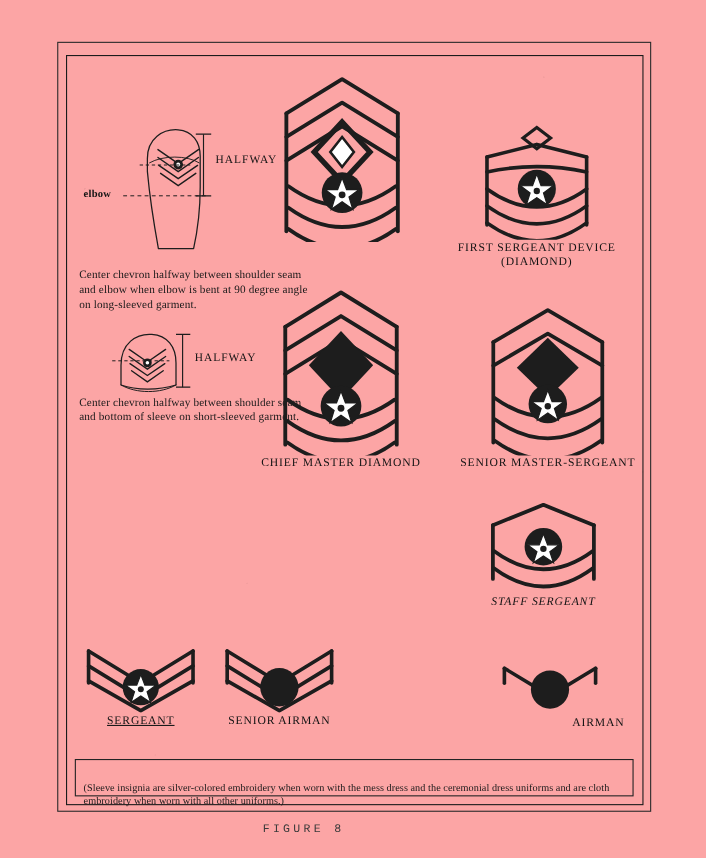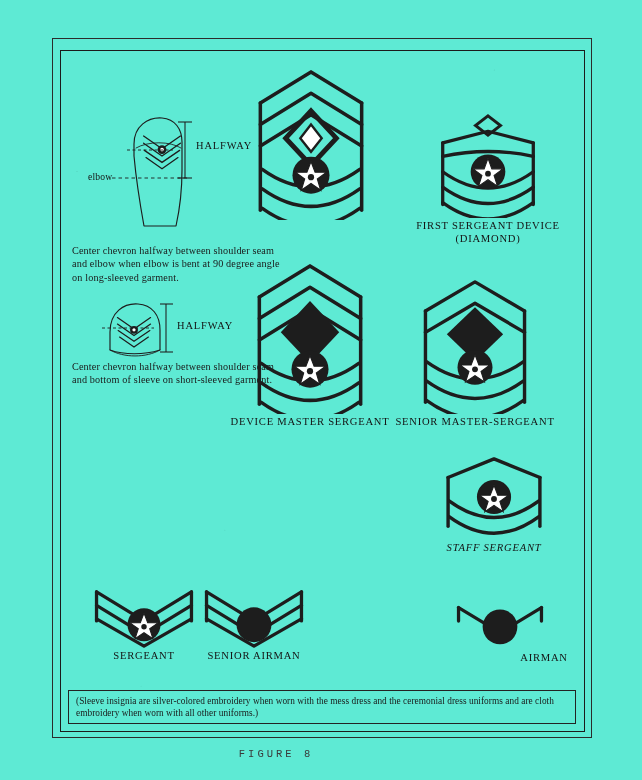--- a/index.html
+++ b/index.html
@@ -14,21 +14,21 @@
     position: relative;
     font-family: "Liberation Serif", serif;
     color: #1a1a1a;
     overflow: hidden;
   }
 
   
   #scan-sheet {
     position: absolute;
     inset: 0;
-    background: #5eead4;
+    background: #fca5a5;
   }
   #outer-rule {
     position: absolute;
     left: 52px;
     top: 38px;
     width: 540px;
     height: 700px;
     border: 1px solid #2b2b2b;
     box-sizing: border-box;
   }
@@ -90,21 +90,21 @@
 
   
   #footnote-box {
     position: absolute;
     left: 68px;
     top: 690px;
     width: 508px;
     height: 34px;
     border: 1.1px solid #232323;
     box-sizing: border-box;
-    padding: 4px 7px 0 7px;
+    padding: 20px 7px 0 7px;
   }
   #footnote-box .body-note { font-size: 9.3px; line-height: 12.2px; letter-spacing: .05px; }
 
   #figure-caption {
     position: absolute;
     left: 0;
     top: 748px;
     width: 552px;
     text-align: center;
     font-family: "Liberation Mono", monospace;
@@ -162,21 +162,21 @@
         <line x1="55" y1="42" x2="101" y2="42" stroke-dasharray="3 2.5"></line>
       </g>
 
       <g stroke="#1d1d1d" stroke-width=".9">
         <line x1="40" y1="70" x2="116" y2="70" stroke-dasharray="3.5 3"></line>
       </g>
     </svg>
 
     <div class="abs diagram-text" style="left:124px; top:32px;">HALFWAY</div>
 
-    <div class="abs diagram-text small" style="left:16px; top:63px;">elbow</div>
+    <div class="abs diagram-text small" style="left:4px; top:63px;font-weight:bold;">elbow</div>
   </div>
 
   <div class="abs body-note" style="left:72px; top:244px; width:210px;">Center chevron halfway between shoulder seam and elbow when elbow is bent at 90 degree angle on long-sleeved garment.</div>
 
   <div class="arm-diagram" style="left:82px; top:298px; width:215px; height:72px;">
     <svg width="215" height="72" viewBox="0 0 215 72">
       <g fill="none" stroke="#1d1d1d" stroke-width="1.15" stroke-linecap="round" stroke-linejoin="round">
         <path d="M28 34 C28 14, 42 5, 56 6 C70 7, 78 17, 78 32
                  L78 52 C62 57, 42 57, 28 52 Z"></path>
         <path d="M28 52 C42 60, 64 60, 78 52" stroke-width=".9"></path>
@@ -271,24 +271,24 @@
         <path d="M8 36 L8 146"></path>
         <path d="M112 36 L112 146"></path>
       </g>
       <path d="M60 40 L90 72 L60 104 L30 72 Z" fill="#1d1d1d"></path>
       <g>
         <circle cx="60" cy="110" r="19" fill="#1d1d1d"></circle>
         <path d="M60 96 L64.2 107 L76 107 L66.5 114 L70 125.5 L60 118.5 L50 125.5 L53.5 114 L44 107 L55.8 107 Z" fill="#ffffff" stroke="#1d1d1d" stroke-width="1.2"></path>
         <circle cx="60" cy="112" r="3.2" fill="#1d1d1d"></circle>
       </g>
     </svg>
-    <div class="insignia-label" style="width:160px; margin-left:-20px;">DEVICE MASTER SERGEANT</div>
-  </div>
-
-  <div class="insignia-cell" style="left:417px; top:278px; width:116px;">
+    <div class="insignia-label" style="width:160px; margin-left:-20px;">CHIEF MASTER DIAMOND</div>
+  </div>
+
+  <div class="insignia-cell" style="left:440px; top:278px; width:116px;">
     <svg class="insignia-art" width="116" height="136" viewBox="0 0 118 140">
       <g fill="none" stroke="#1d1d1d" stroke-width="3.5" stroke-linecap="round" stroke-linejoin="round">
         <path d="M8 34 L59 4 L110 34"></path>
         <path d="M8 56 L59 26 L110 56"></path>
         <path d="M9 86 Q59 122 109 86"></path>
         <path d="M9 106 Q59 142 109 106"></path>
         <path d="M9 126 Q59 162 109 126"></path>
         <path d="M8 34 L8 128"></path>
         <path d="M110 34 L110 128"></path>
       </g>
@@ -315,21 +315,21 @@
       </g>
       <g>
         <circle cx="55" cy="42" r="17.5" fill="#1d1d1d"></circle>
         <path d="M55 30 L58.9 40.2 L69.9 40.2 L61 46.6 L64.4 57 L55 50.6 L45.6 57 L49 46.6 L40.1 40.2 L51.1 40.2 Z" fill="#ffffff" stroke="#1d1d1d" stroke-width="1.1"></path>
         <circle cx="55" cy="44" r="3" fill="#1d1d1d"></circle>
       </g>
     </svg>
     <div class="insignia-label" style="width:150px; margin-left:-21px;font-style:italic;">STAFF SERGEANT</div>
   </div>
 
-  <div class="insignia-cell" style="left:90px; top:586px; width:108px;">
+  <div class="insignia-cell" style="left:74px; top:586px; width:108px;text-decoration:underline;">
     <svg class="insignia-art" width="108" height="62" viewBox="0 0 110 64">
       <g fill="none" stroke="#1d1d1d" stroke-width="3.4" stroke-linecap="round" stroke-linejoin="round">
         <path d="M6 6 L55 36 L104 6"></path>
         <path d="M6 20 L55 50 L104 20"></path>
         <path d="M6 34 L55 62 L104 34"></path>
         <path d="M6 6 L6 36"></path>
         <path d="M104 6 L104 36"></path>
       </g>
       <g>
         <circle cx="55" cy="40" r="17" fill="#1d1d1d"></circle>

